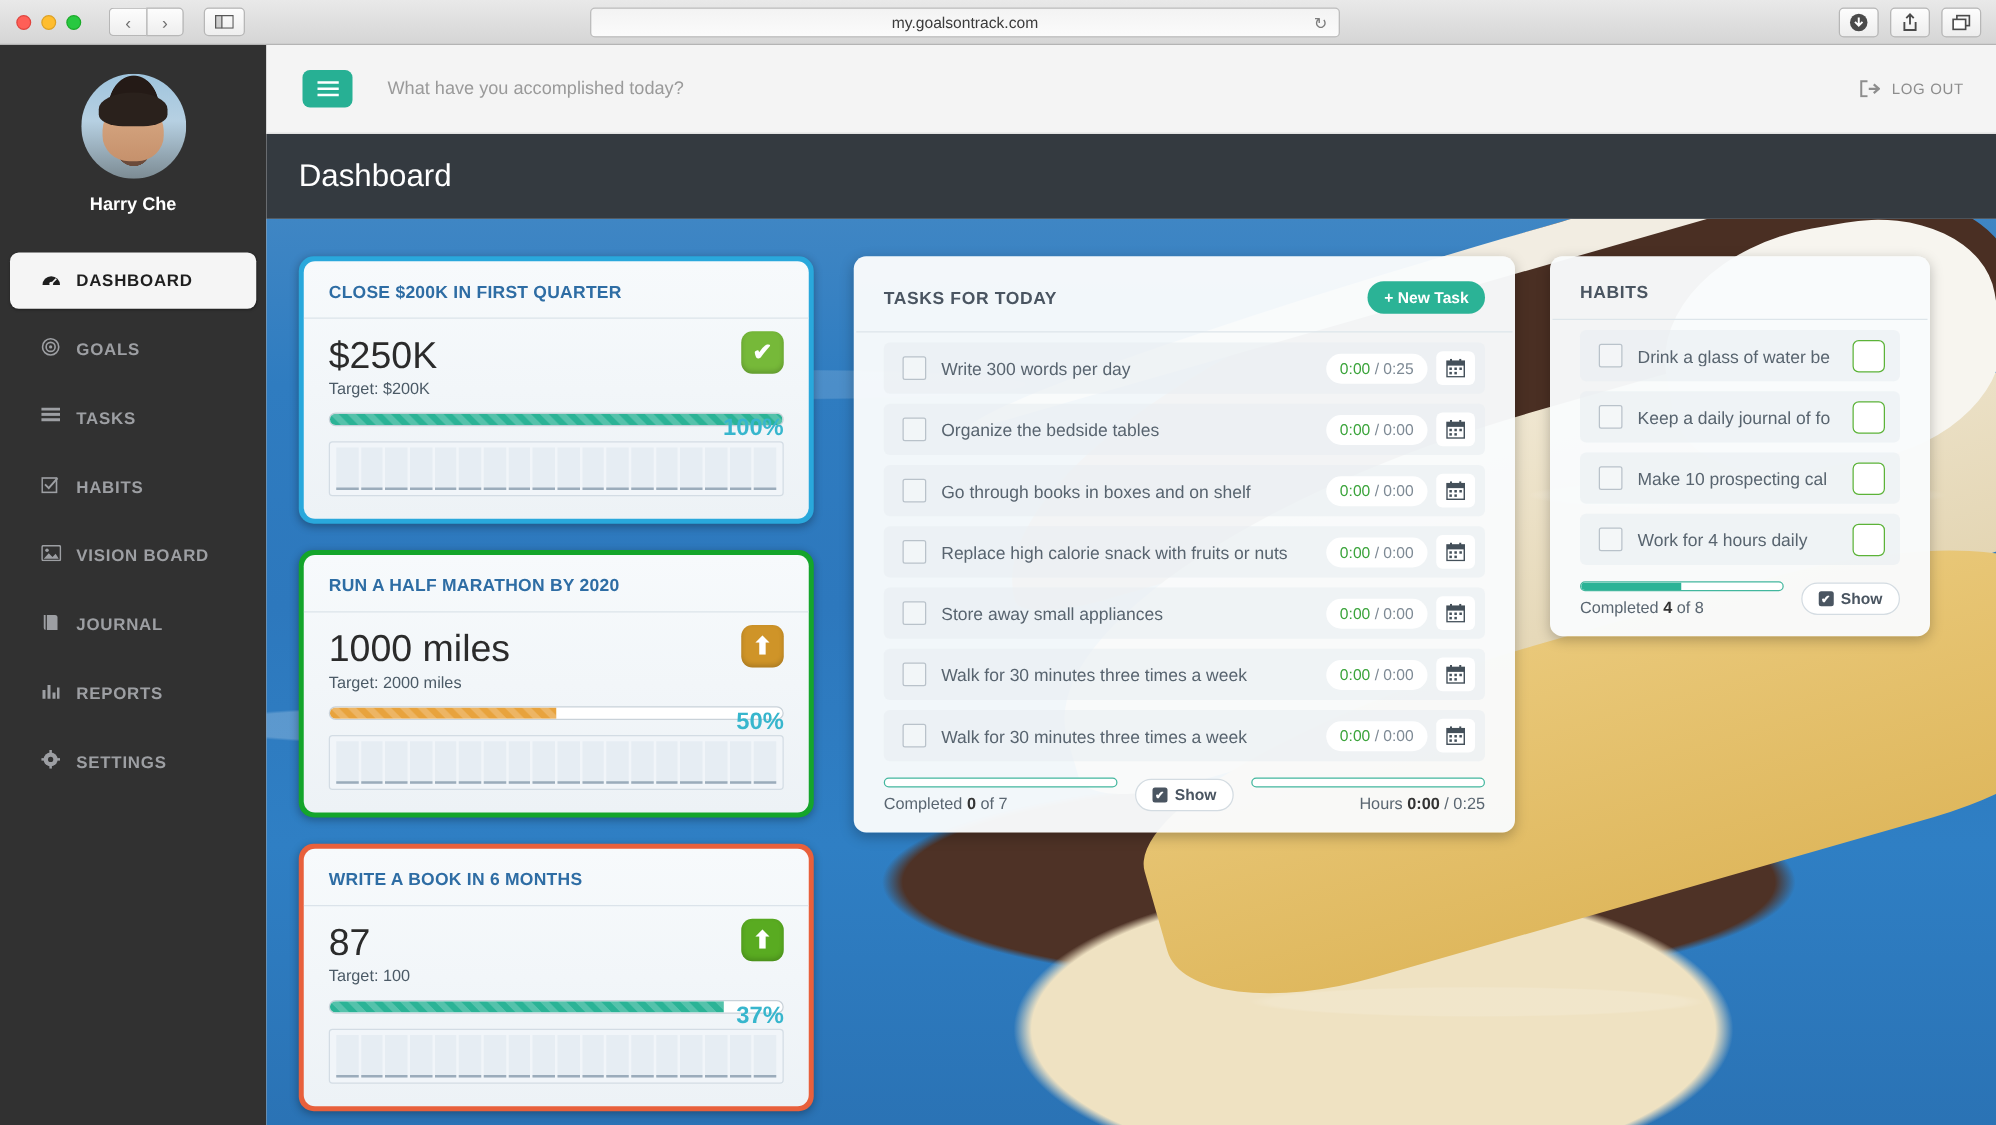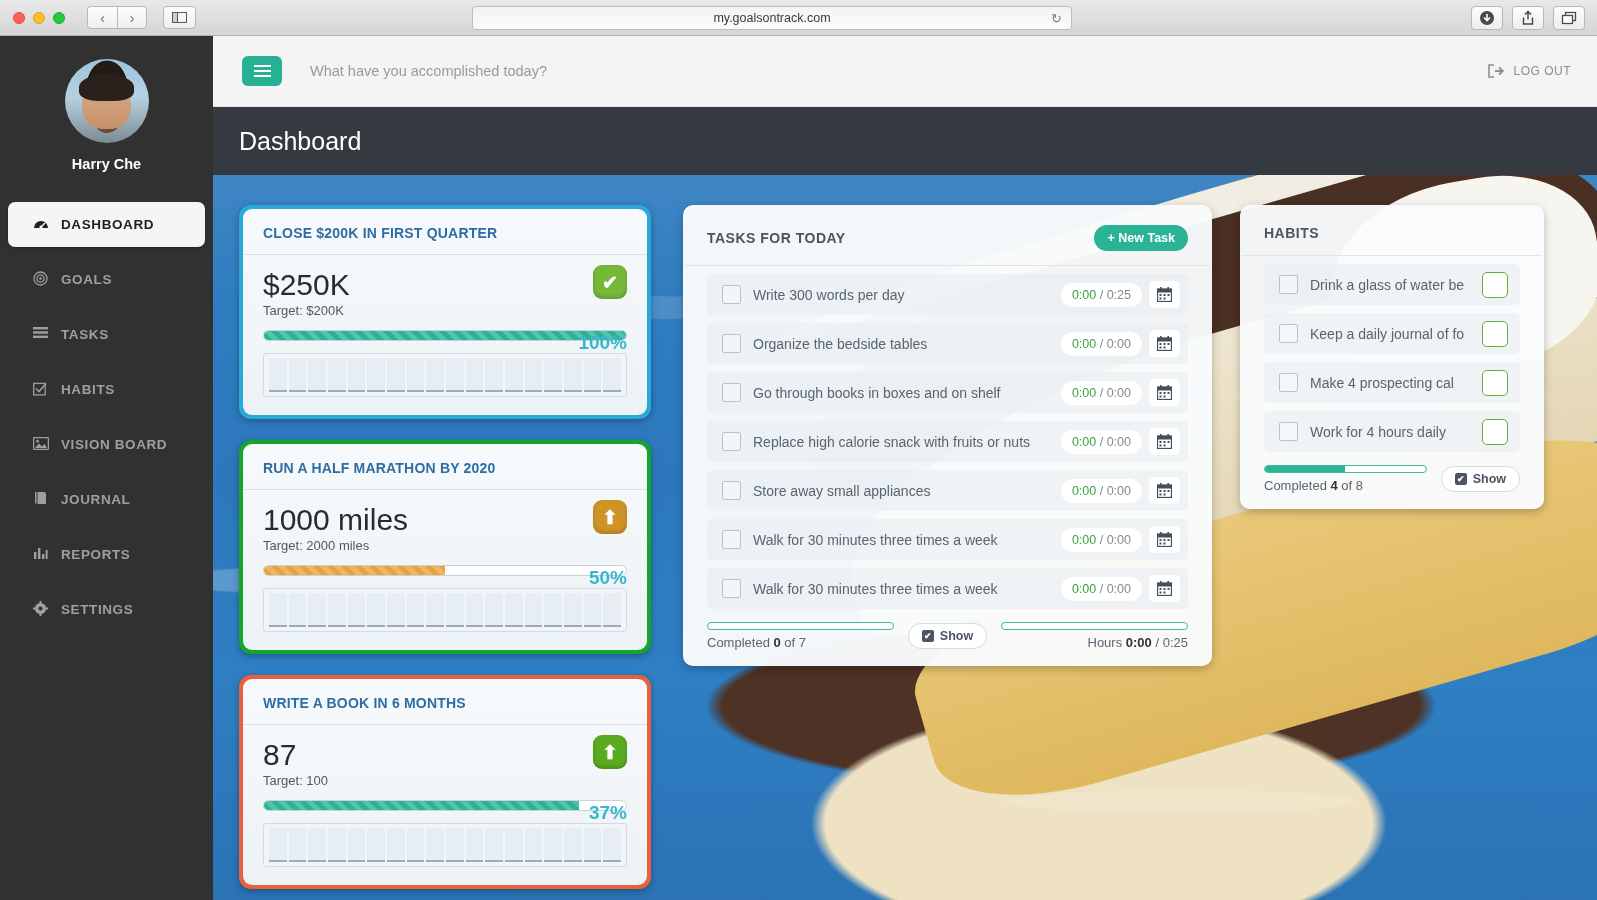--- a/index.html
+++ b/index.html
@@ -759,21 +759,21 @@
               <div class="habit-label">Drink a glass of water be</div>
               <div class="habit-box"></div>
             </div>
             <div class="habit-row">
               <div class="tchk"></div>
               <div class="habit-label">Keep a daily journal of fo</div>
               <div class="habit-box"></div>
             </div>
             <div class="habit-row">
               <div class="tchk"></div>
-              <div class="habit-label">Make 4 prospecting cal</div>
+              <div class="habit-label">Make 10 prospecting cal</div>
               <div class="habit-box"></div>
             </div>
             <div class="habit-row">
               <div class="tchk"></div>
               <div class="habit-label">Work for 4 hours daily</div>
               <div class="habit-box"></div>
             </div>
           </div>
         <div class="panel-foot">
           <div class="foot-col">

